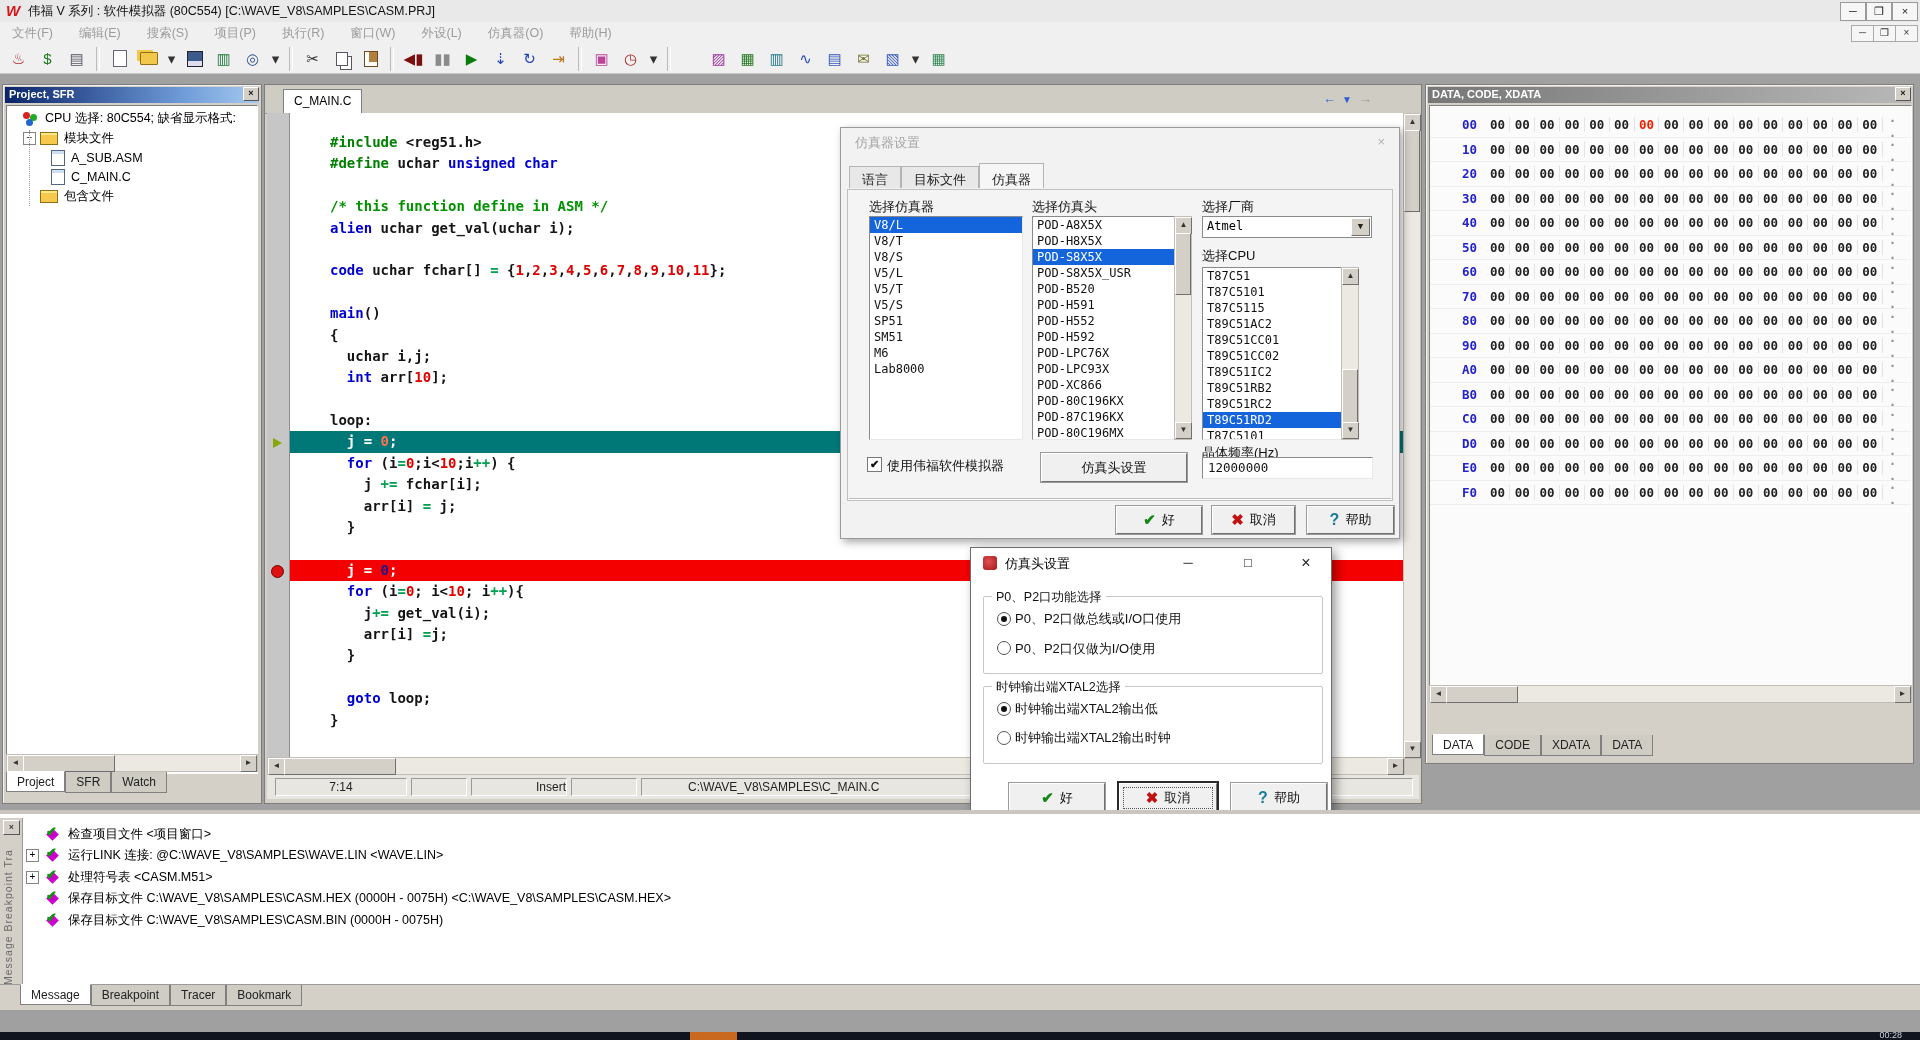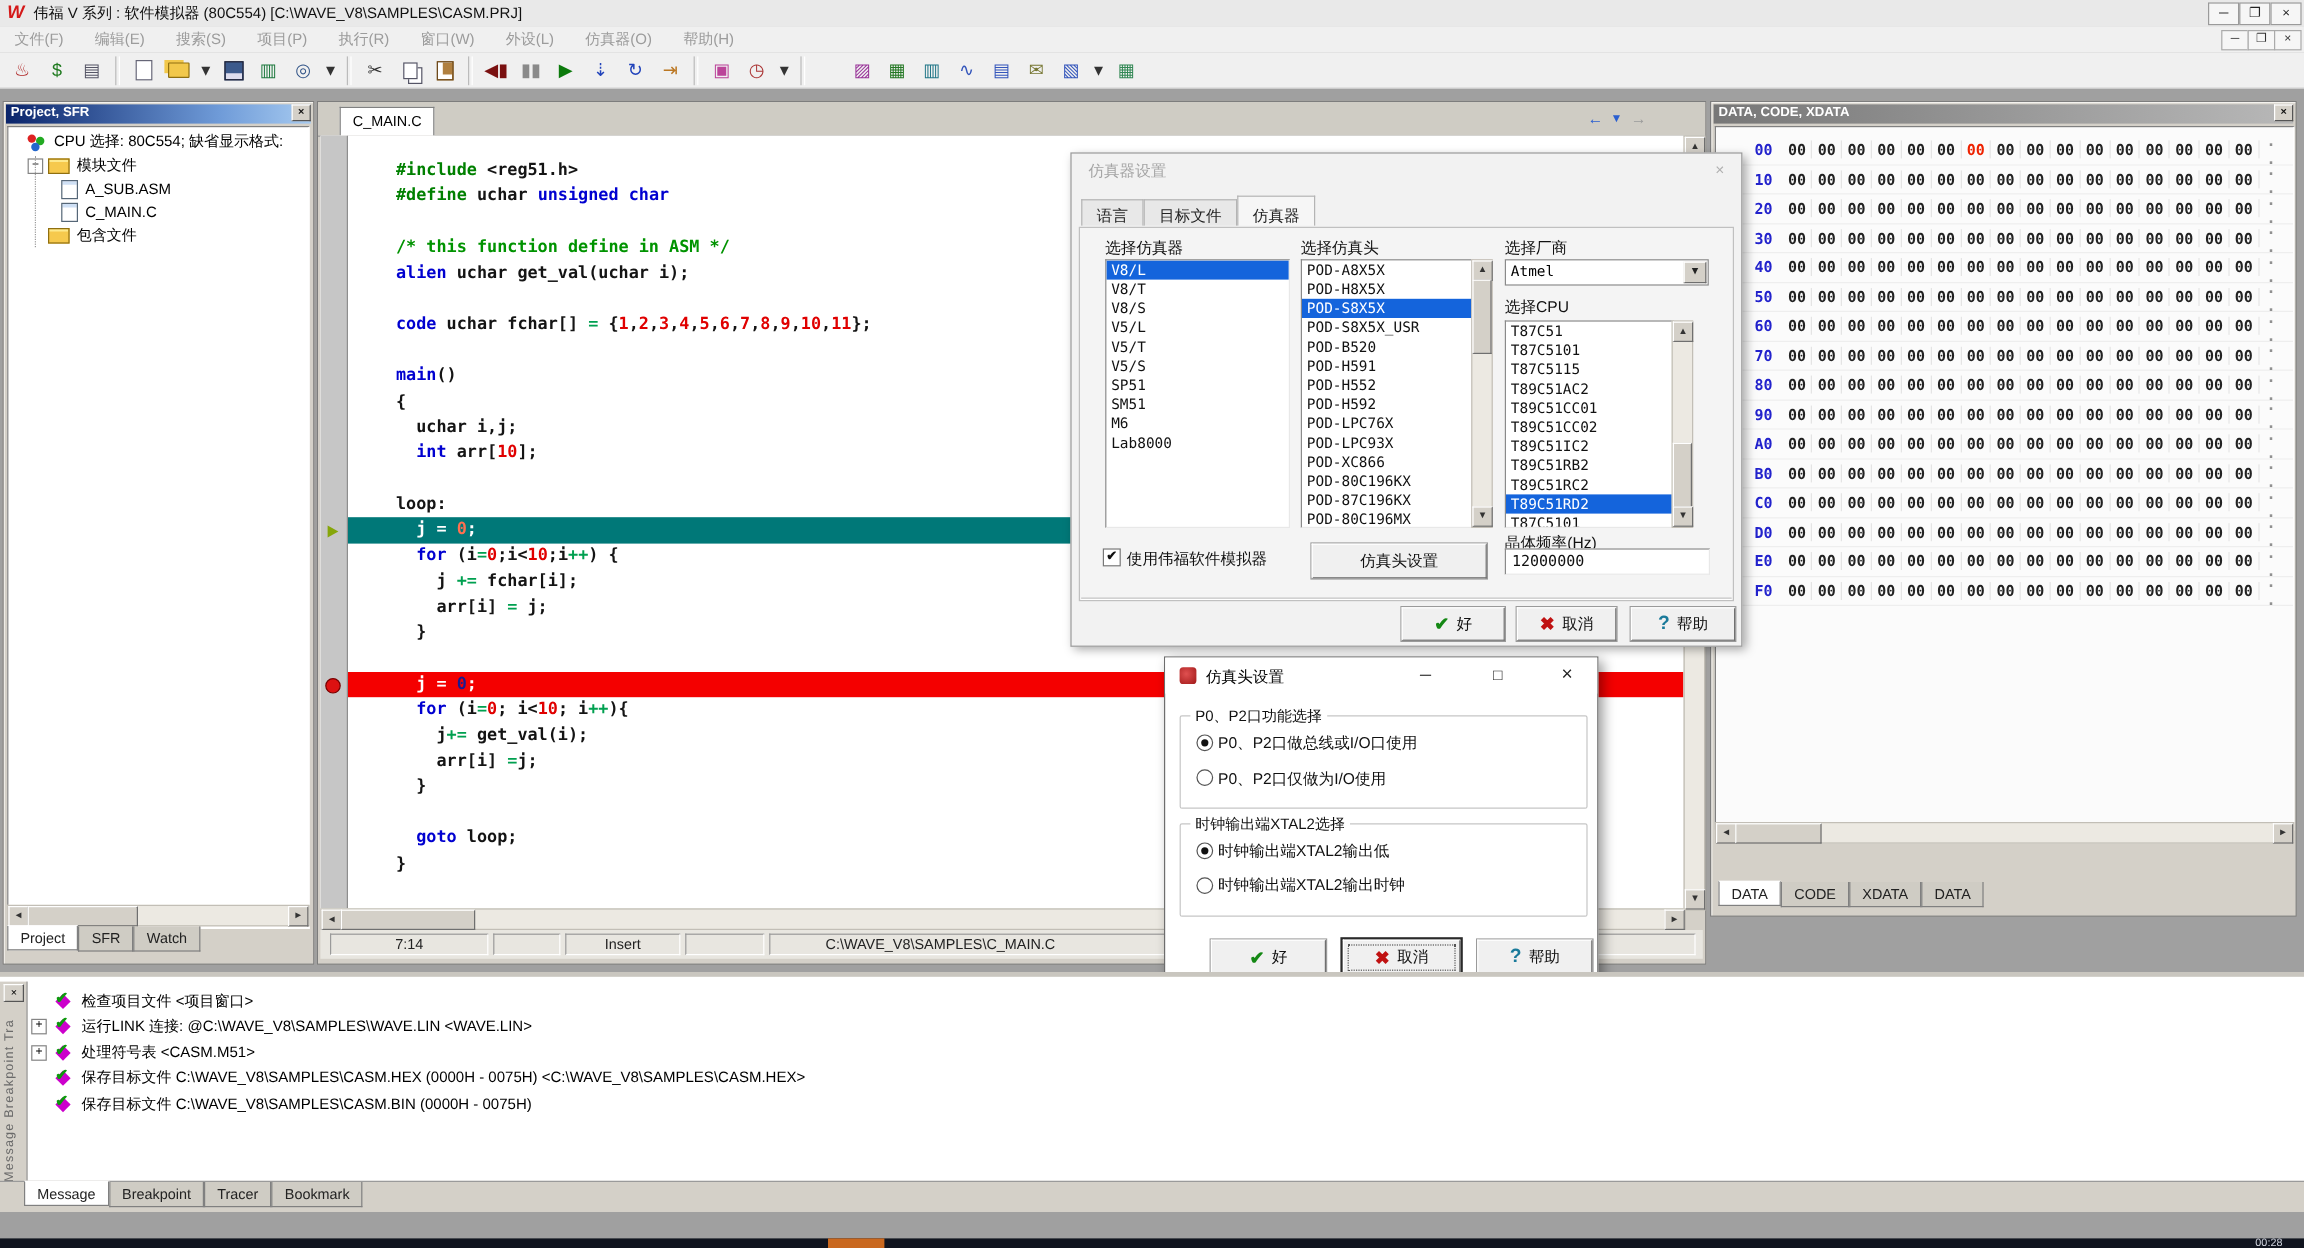--- a/index.html
+++ b/index.html
@@ -71,21 +71,21 @@
   #memgrid{position:absolute;left:3px;top:20px;width:481px;height:578px;background:#fbfbfb;border:1px solid;border-color:#808080 #fff #fff #808080;overflow:hidden;}
   .mrow{display:flex;height:23.5px;align-items:center;border-bottom:1px solid #eee;}
   .maddr{width:24px;margin-left:32px;color:#2222cc;font-weight:bold;}
   .mbyte{width:24.3px;text-align:center;color:#222;border-right:1px solid #e4e4e4;}
   .mbyte.hot{color:#ee2200;}
   .masc{margin-left:6px;color:#909090;}
   #memgrid,.mrow{font-family:"DejaVu Sans Mono",monospace;font-size:12.5px;font-weight:bold;}
   #memhscroll{position:absolute;left:3px;top:600px;width:481px;height:16px;}
   #memtabs{position:absolute;left:6px;top:650px;display:flex;}
   
-  #dlg1{left:892px;top:127px;width:558px;height:410px;background:#f2f2f2;border:1px solid #9a9a9a;box-shadow:3px 3px 8px rgba(0,0,0,.35);}
+  #dlg1{left:840px;top:127px;width:558px;height:410px;background:#f2f2f2;border:1px solid #9a9a9a;box-shadow:3px 3px 8px rgba(0,0,0,.35);}
   #dlg1-title{position:absolute;left:14px;top:6px;font-size:13px;color:#a5a5a5;}
   #dlg1-close{position:absolute;right:14px;top:6px;font-size:13px;color:#b0b0b0;}
   .dtabs{position:absolute;left:8px;top:38px;display:flex;}
   .dtab{border:1px solid #b4b4b4;border-bottom:none;background:#e8e8e8;padding:4px 12px;font-size:13px;color:#222;height:22px;box-sizing:border-box;}
   .dtab.active{background:#f6f6f6;height:25px;position:relative;top:-3px;padding-top:7px;}
   #dlg1-well{position:absolute;left:6px;top:61px;width:544px;height:310px;border:1px solid #c0c0c0;background:#f4f4f4;}
   .dlabel{position:absolute;font-size:13px;color:#111;white-space:nowrap;}
   .dlist{position:absolute;background:#fff;border:1px solid;border-color:#8a8a8a #e8e8e8 #e8e8e8 #8a8a8a;font-family:"DejaVu Sans Mono",monospace;font-size:12px;overflow:hidden;}
   .dli{height:16px;line-height:16px;padding-left:4px;white-space:nowrap;color:#111;}
   .dli.sel{background:#1464dc;color:#fff;}
@@ -357,21 +357,21 @@
     <div class="sarrow" style="left:0;bottom:0">▼</div>
   </div>
   <div class="hscroll" id="ehscroll">
     <div class="sarrow" style="left:0;top:0">◄</div>
     <div class="sthumb" style="left:16px;top:0;width:110px;height:15px"></div>
     <div class="sarrow" style="right:0;top:0">►</div>
   </div>
   <div id="estatus">
     <div class="escell" style="left:8px;width:132px;text-align:center">7:14</div>
     <div class="escell" style="left:144px;width:56px"></div>
-    <div class="escell" style="left:204px;width:96px;text-align:center">Insert</div>
+    <div class="escell" style="left:204px;width:96px;text-align:right">Insert</div>
     <div class="escell" style="left:304px;width:66px"></div>
     <div class="escell" style="left:374px;width:772px;padding-left:46px">C:\WAVE_V8\SAMPLES\C_MAIN.C</div>
   </div>
 </div>
 
 <div class="abs cwin" id="memory-win">
   <div class="wtitle inactive">DATA, CODE, XDATA</div>
   <div class="wclose">×</div>
   <div id="memgrid" style="padding-top: 7px;">
       <div class="mrow">

